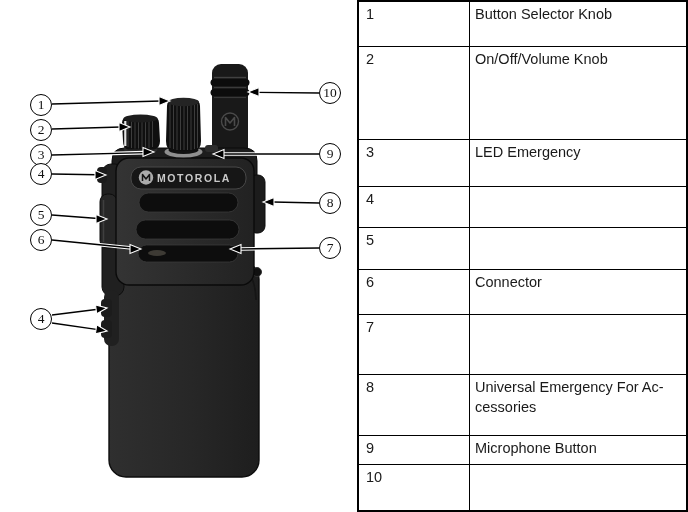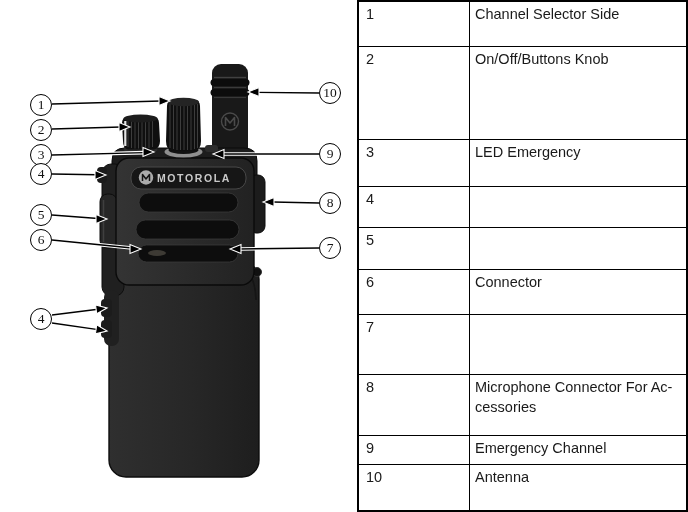--- a/index.html
+++ b/index.html
@@ -258,50 +258,49 @@
   <div class="callout" style="left:319px; top:192px;">
       <span>8</span>
     </div>
   <div class="callout" style="left:319px; top:237px;">
       <span>7</span>
     </div>
 
   <div id="parts-table">
     <div class="trow h45">
       <div class="cell-num">1</div>
-      <div class="cell-label">Channel Selector Side</div>
+      <div class="cell-label">Button Selector Knob</div>
     </div>
     <div class="trow h93">
       <div class="cell-num">2</div>
-      <div class="cell-label">On/Off/Buttons Knob</div>
+      <div class="cell-label">On/Off/Volume Knob</div>
     </div>
     <div class="trow h47">
       <div class="cell-num">3</div>
       <div class="cell-label">LED Emergency</div>
     </div>
     <div class="trow h41">
       <div class="cell-num">4</div>
     </div>
     <div class="trow h42">
       <div class="cell-num">5</div>
     </div>
     <div class="trow h45">
       <div class="cell-num">6</div>
       <div class="cell-label">Connector</div>
     </div>
     <div class="trow h60">
       <div class="cell-num">7</div>
     </div>
     <div class="trow h61">
       <div class="cell-num">8</div>
-      <div class="cell-label">Microphone Connector For Ac-cessories</div>
+      <div class="cell-label">Universal Emergency For Ac-cessories</div>
     </div>
     <div class="trow h29">
       <div class="cell-num">9</div>
-      <div class="cell-label">Emergency Channel</div>
+      <div class="cell-label">Microphone Button</div>
     </div>
     <div class="trow">
       <div class="cell-num">10</div>
-      <div class="cell-label">Antenna</div>
     </div>
   </div>
 
 </div>
 
 </body></html>

